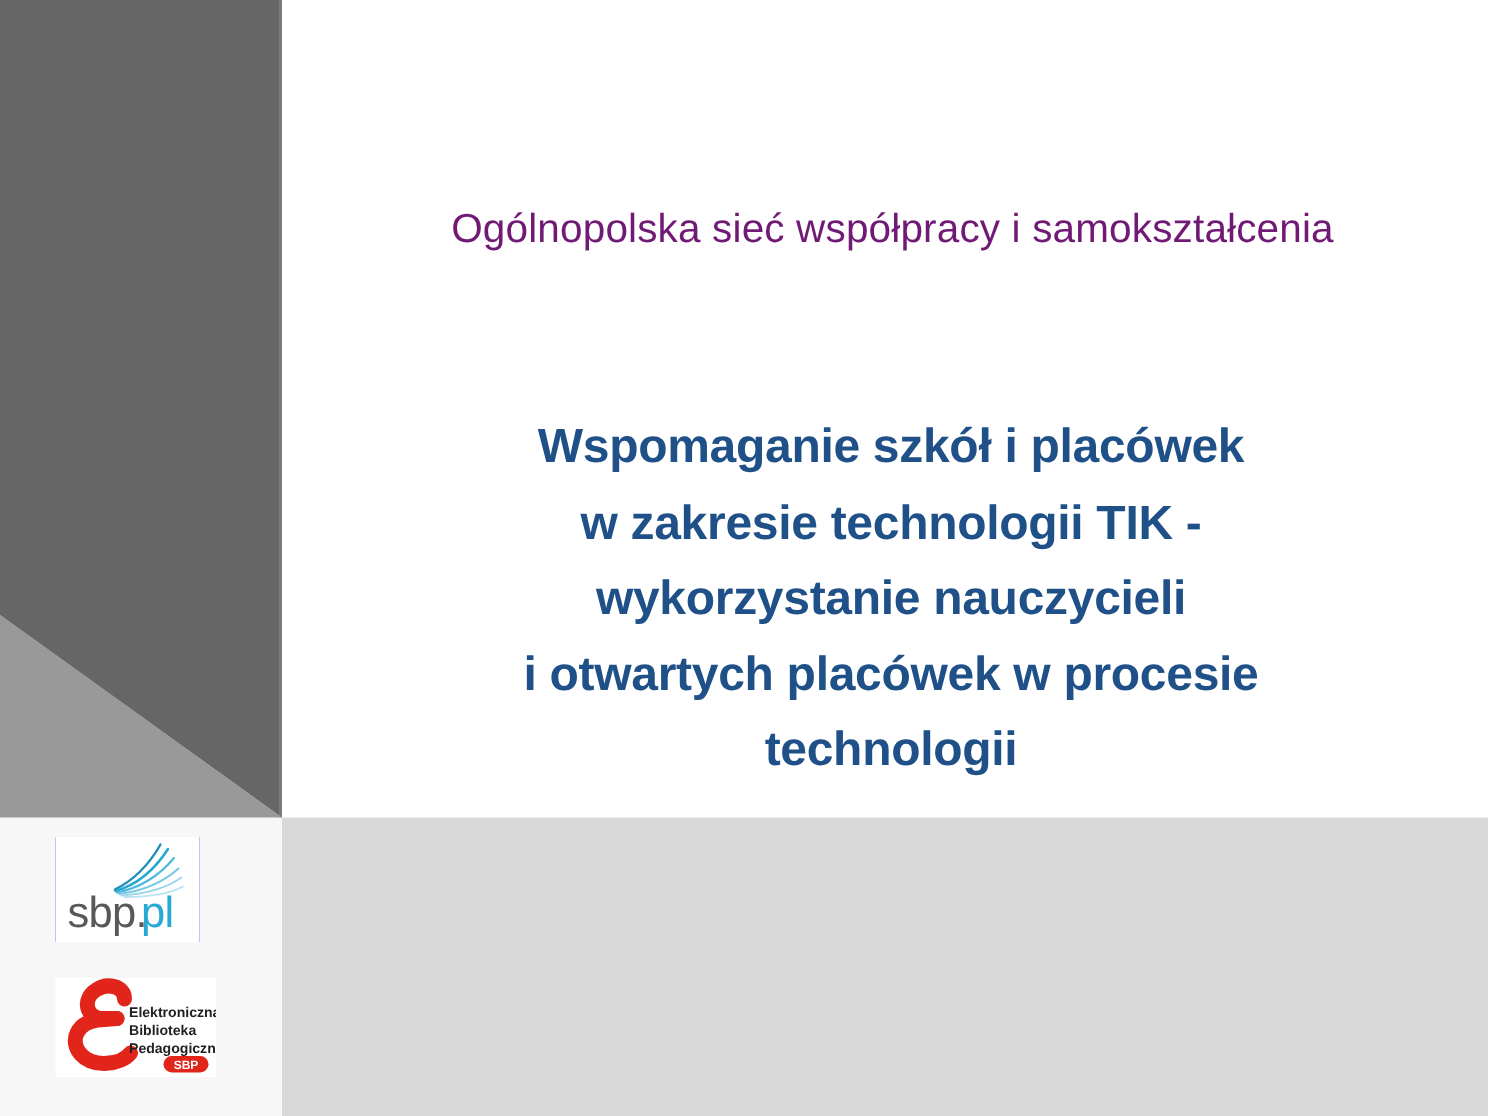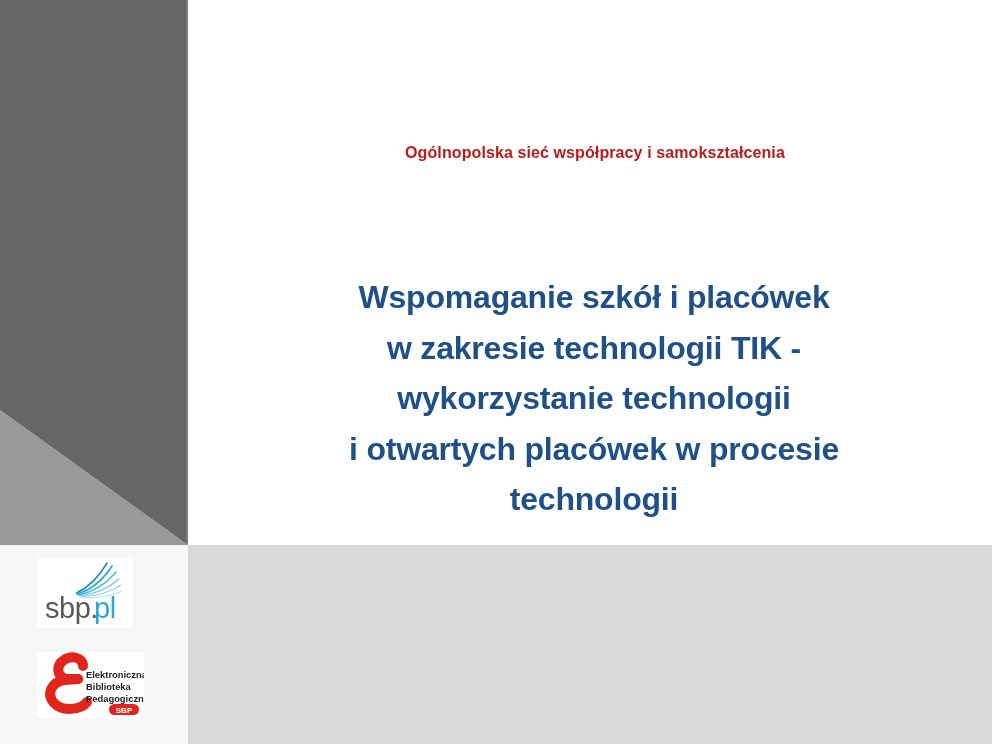--- a/index.html
+++ b/index.html
@@ -30,24 +30,24 @@
 
   
   #subtitle-block {
     position: absolute;
     left: 212px;
     top: 134px;
     width: 766px;
     text-align: center;
   }
   .subtitle-line {
-    font-size: 16px;
+    font-size: 27px;
     line-height: 37px;
-    color: #b91c1c;
-    font-weight: 700;
+    color: #701a75;
+    font-weight: 400;
     letter-spacing: 0.1px;
     white-space: nowrap;
   }
 
   
   #title-block {
     position: absolute;
     left: 196px;
     top: 272px;
     width: 796px;
@@ -103,21 +103,21 @@
     <rect x="186" y="0" width="2" height="545" fill="#8A8A8A" opacity="0.55"></rect>
   </svg>
 
   <div id="subtitle-block">
     <div class="subtitle-line">Ogólnopolska sieć współpracy i samokształcenia</div>
   </div>
 
   <div id="title-block">
     <div class="title-line">Wspomaganie szkół i placówek</div>
     <div class="title-line">w zakresie technologii TIK -</div>
-    <div class="title-line">wykorzystanie technologii</div>
+    <div class="title-line">wykorzystanie nauczycieli</div>
     <div class="title-line">i otwartych placówek w procesie</div>
     <div class="title-line">technologii</div>
   </div>
 
   <div id="logo-sbp">
     <svg viewBox="0 0 96 70" width="96" height="70">
       <rect x="0" y="0" width="96" height="70" fill="#FFFFFF"></rect>
 
       <g fill="none" stroke-linecap="round">
         <path d="M40 36 C 54 32, 66 22, 75 8" stroke="#27A9D4" stroke-width="1.7"></path>

